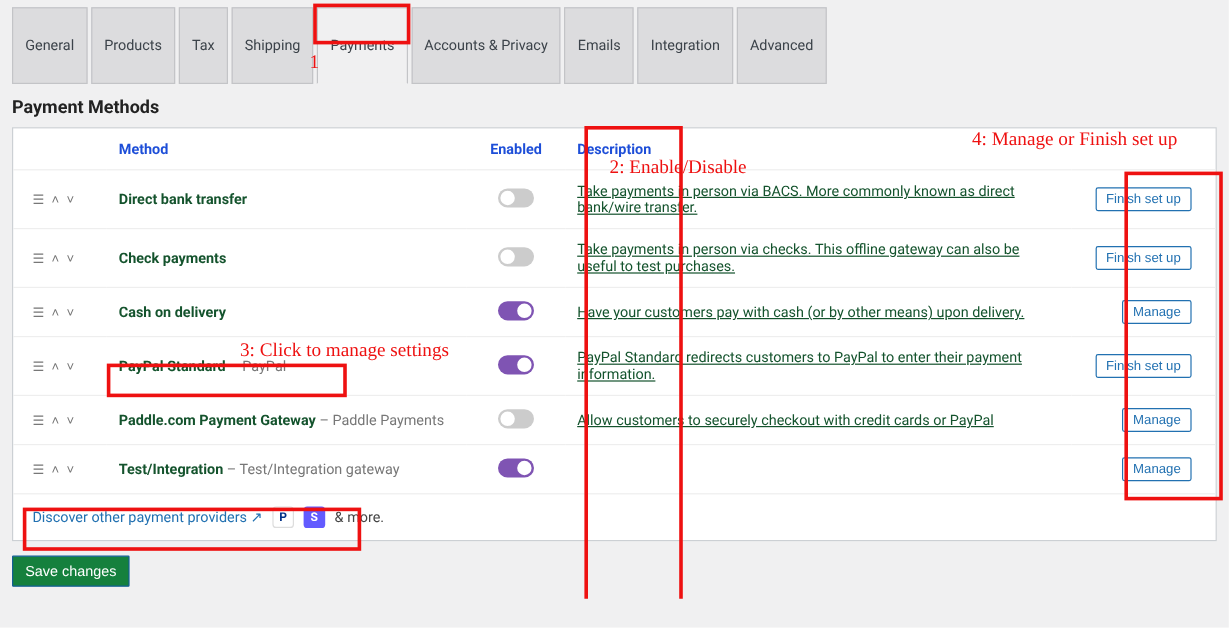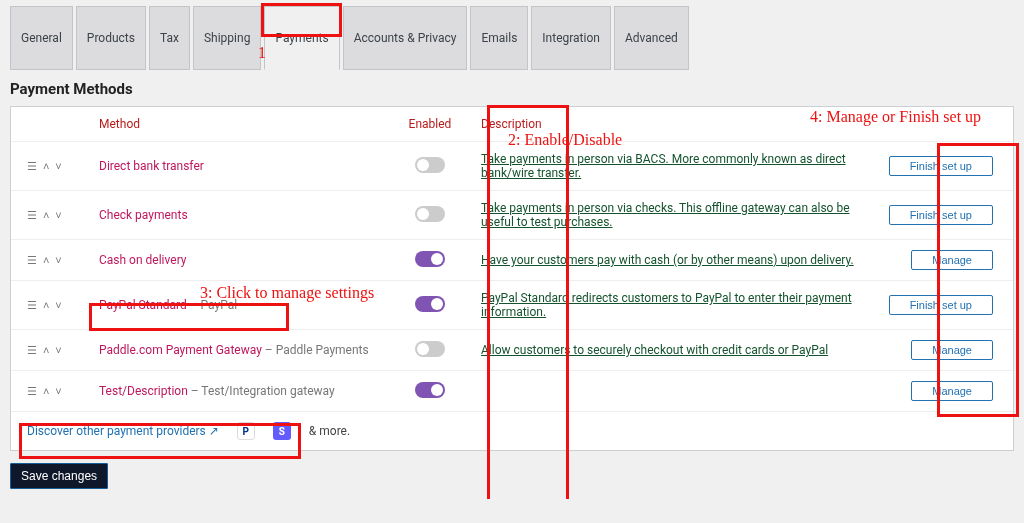--- a/index.html
+++ b/index.html
@@ -53,63 +53,63 @@
     position: relative;
   }
   table { width: 100%; border-collapse: collapse; }
   th, td {
     text-align: left;
     font-size: 12px;
     padding: 10px 10px;
     border-bottom: 1px solid #eee;
     vertical-align: middle;
   }
-  th { color: #b91c1c; font-weight: 400; }
+  th { color: #1d4ed8; font-weight: 700; }
   th.sort-col, td.sort-col { width: 78px; padding-left: 16px;}
   th.method-col, td.method-col { width: 300px; }
   th.enabled-col, td.enabled-col { width: 82px; text-align: center;}
   th.desc-col, td.desc-col { }
   th.act-col, td.act-col { width: 120px; text-align: right; padding-right: 20px;}
   tr:last-child td { border-bottom: none;}
-  .method-link { color: #be185d; font-weight: 400; text-decoration: none;}
+  .method-link { color: #14532d; font-weight: 700; text-decoration: none;}
   .method-sub { color: #777; font-weight: 400; text-align: center;}
   .desc { color: #14532d; text-decoration: underline;}
   
   .sort-icons { display:flex; gap:6px; color:#777; align-items:center;}
   .sort-icons span { cursor:grab; font-size:11px; line-height:1;}
   
   .toggle {
     width: 30px; height: 16px; border-radius: 8px;
     background: #ccc; position: relative; display:inline-block;
     cursor:pointer;
   }
   .toggle::after {
     content:""; position:absolute; width:12px;height:12px; border-radius:50%;
     background:#fff; top:2px; left:2px; transition: none;
   }
   .toggle.on { background:#7f54b3;}
   .toggle.on::after { left:16px;}
   
   .actbtn {
     border:1px solid #2271b1; color:#2271b1; background:#fff;
-    padding:3px 20px; font-size:11px; border-radius:2px; cursor:pointer;
+    padding:3px 8px; font-size:11px; border-radius:2px; cursor:pointer;
     white-space:nowrap;
   }
   
   .discover {
-    border-top:1px solid #eee; padding: 10px 16px; display:flex; align-items:center; gap:18px;
+    border-top:1px solid #eee; padding: 10px 16px; display:flex; align-items:center; gap:8px;
     font-size:12px;
   }
   .discover a { color:#2271b1; text-decoration:none;}
   .chip { width:18px;height:18px; display:inline-flex;align-items:center;justify-content:center;border-radius:3px;font-size:10px;}
   .chip-pp { background:#fff; border:1px solid #ddd; color:#003087; font-weight:700;}
   .chip-s  { background:#635bff; color:#fff; font-weight:700;}
   
   .savebtn {
-    margin-top: 12px; background:#0f172a; color:#fff; border:1px solid #135e96;
+    margin-top: 12px; background:#15803d; color:#fff; border:1px solid #135e96;
     padding:5px 10px; font-size:12px; border-radius:1px; cursor:pointer;
   }
   
   .ann { position:absolute; color:#e11; font-family: Georgia, 'Times New Roman', serif; font-size:16px; pointer-events:none;}
   .annbox { position:absolute; border:3px solid #e11; pointer-events:none;}
   .rel { position: relative; }
 </style>
 </head>
 <body>
 
@@ -209,21 +209,21 @@
             <td class="act-col"><button class="actbtn">Manage</button></td>
           </tr>
           <tr>
             <td class="sort-col">
               <div class="sort-icons">
                 <span>☰</span>
                 <span>˄</span>
                 <span>˅</span>
               </div>
             </td>
-            <td class="method-col"><a href="#" class="method-link">Test/Description</a><span class="method-sub"> – Test/Integration gateway</span></td>
+            <td class="method-col"><a href="#" class="method-link">Test/Integration</a><span class="method-sub"> – Test/Integration gateway</span></td>
             <td class="enabled-col"><span class="toggle on"></span></td>
             <td class="desc-col"><span class="desc"></span></td>
             <td class="act-col"><button class="actbtn">Manage</button></td>
           </tr>
         </tbody>
     </table>
 
     <div class="discover">
       <a href="#"><span>Discover other payment providers</span> <span>↗</span></a>
       <span class="chip chip-pp">P</span>

